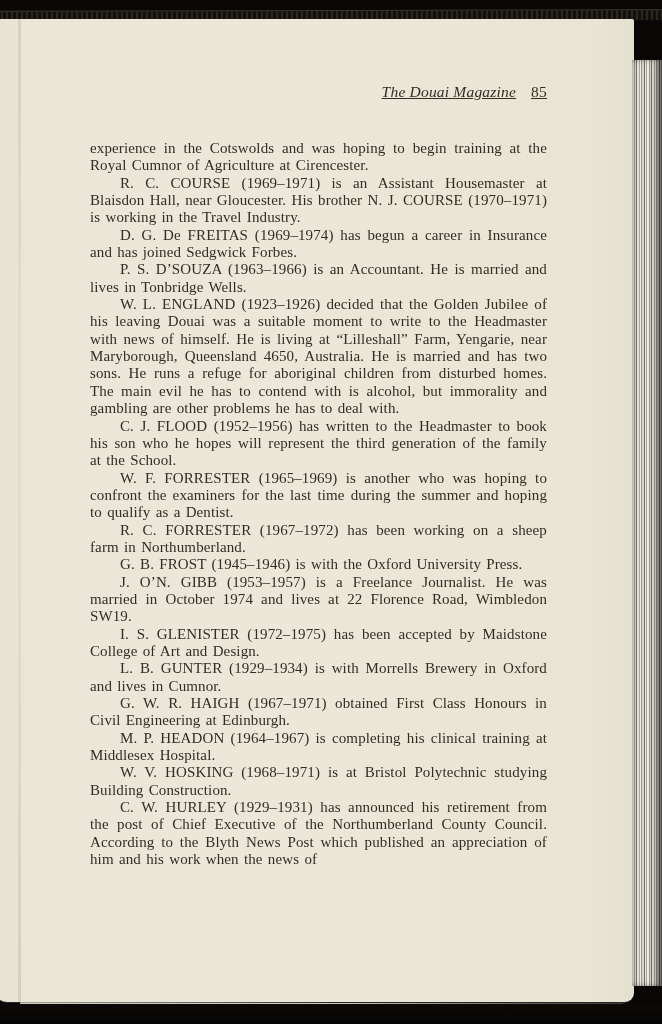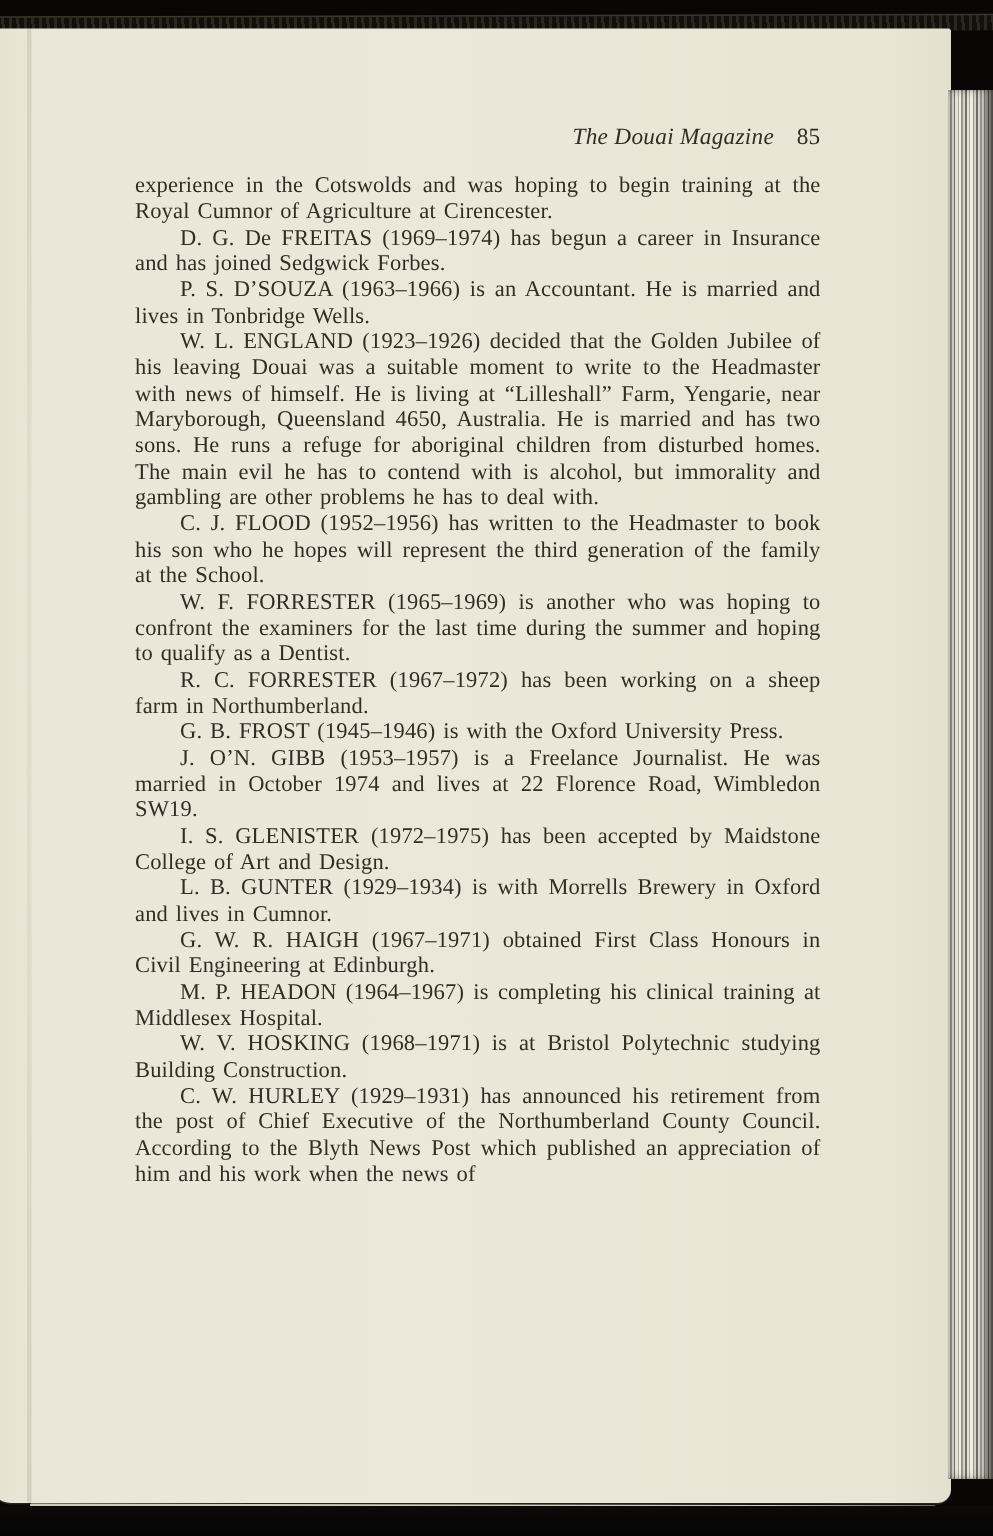--- a/index.html
+++ b/index.html
@@ -49,21 +49,21 @@
   
   .cover-bottom {
     position:absolute; left:0; bottom:0; width:662px; height:20px;
     background:linear-gradient(180deg,#0c0a08,#050404);
   }
 
   
   .text-block { position:absolute; left:96px; top:64px; width:457px; color:var(--ink,#322d24); }
   .header-line {
     display:flex; justify-content:flex-end; align-items:baseline; gap:15px;
-    font-size:15.5px; margin-bottom:15px; letter-spacing:0.2px;
+    font-size:15.5px; margin-bottom:39px; letter-spacing:0.2px;text-decoration:underline;
   }
   .journal-title { font-style:italic; }
   .body-text p {
     font-size:15px; line-height:17.35px; text-align:justify;
     letter-spacing:0.12px; word-spacing:0.09em;
   }
   .body-text p.indent { text-indent:30px; }
   .italic { }
 </style>
 </head>
@@ -75,20 +75,21 @@
   <div class="page">
     <div class="crease"></div>
 
     <div class="text-block">
       <div class="header-line">
         <span class="journal-title">The Douai Magazine</span>
         <span class="page-num">85</span>
       </div>
       <div class="body-text">
           <p><span>experience in the Cotswolds and was hoping to begin training at the Royal Cumnor of Agriculture at Cirencester.</span></p>
+          <p class="indent"><span>R. C. COURSE (1969–1971) is an Assistant Housemaster at Blaisdon Hall, near Gloucester. His brother N. J. COURSE (1970–1971) is working in the Travel Industry.</span></p>
           <p class="indent"><span>D. G. De FREITAS (1969–1974) has begun a career in Insurance and has joined Sedgwick Forbes.</span></p>
           <p class="indent"><span>P. S. D’SOUZA (1963–1966) is an Accountant. He is married and lives in Tonbridge Wells.</span></p>
           <p class="indent"><span>W. L. ENGLAND (1923–1926) decided that the Golden Jubilee of his leaving Douai was a suitable moment to write to the Headmaster with news of himself. He is living at “Lilleshall” Farm, Yengarie, near Maryborough, Queensland 4650, Australia. He is married and has two sons. He runs a refuge for aboriginal children from disturbed homes. The main evil he has to contend with is alcohol, but immorality and gambling are other problems he has to deal with.</span></p>
           <p class="indent"><span>C. J. FLOOD (1952–1956) has written to the Headmaster to book his son who he hopes will represent the third generation of the family at the School.</span></p>
           <p class="indent"><span>W. F. FORRESTER (1965–1969) is another who was hoping to confront the examiners for the last time during the summer and hoping to qualify as a Dentist.</span></p>
           <p class="indent"><span>R. C. FORRESTER (1967–1972) has been working on a sheep farm in Northumberland.</span></p>
           <p class="indent"><span>G. B. FROST (1945–1946) is with the Oxford University Press.</span></p>
           <p class="indent"><span>J. O’N. GIBB (1953–1957) is a Freelance Journalist. He was married in October 1974 and lives at 22 Florence Road, Wimbledon SW19.</span></p>
           <p class="indent"><span>I. S. GLENISTER (1972–1975) has been accepted by Maidstone College of Art and Design.</span></p>
           <p class="indent"><span>L. B. GUNTER (1929–1934) is with Morrells Brewery in Oxford and lives in Cumnor.</span></p>

